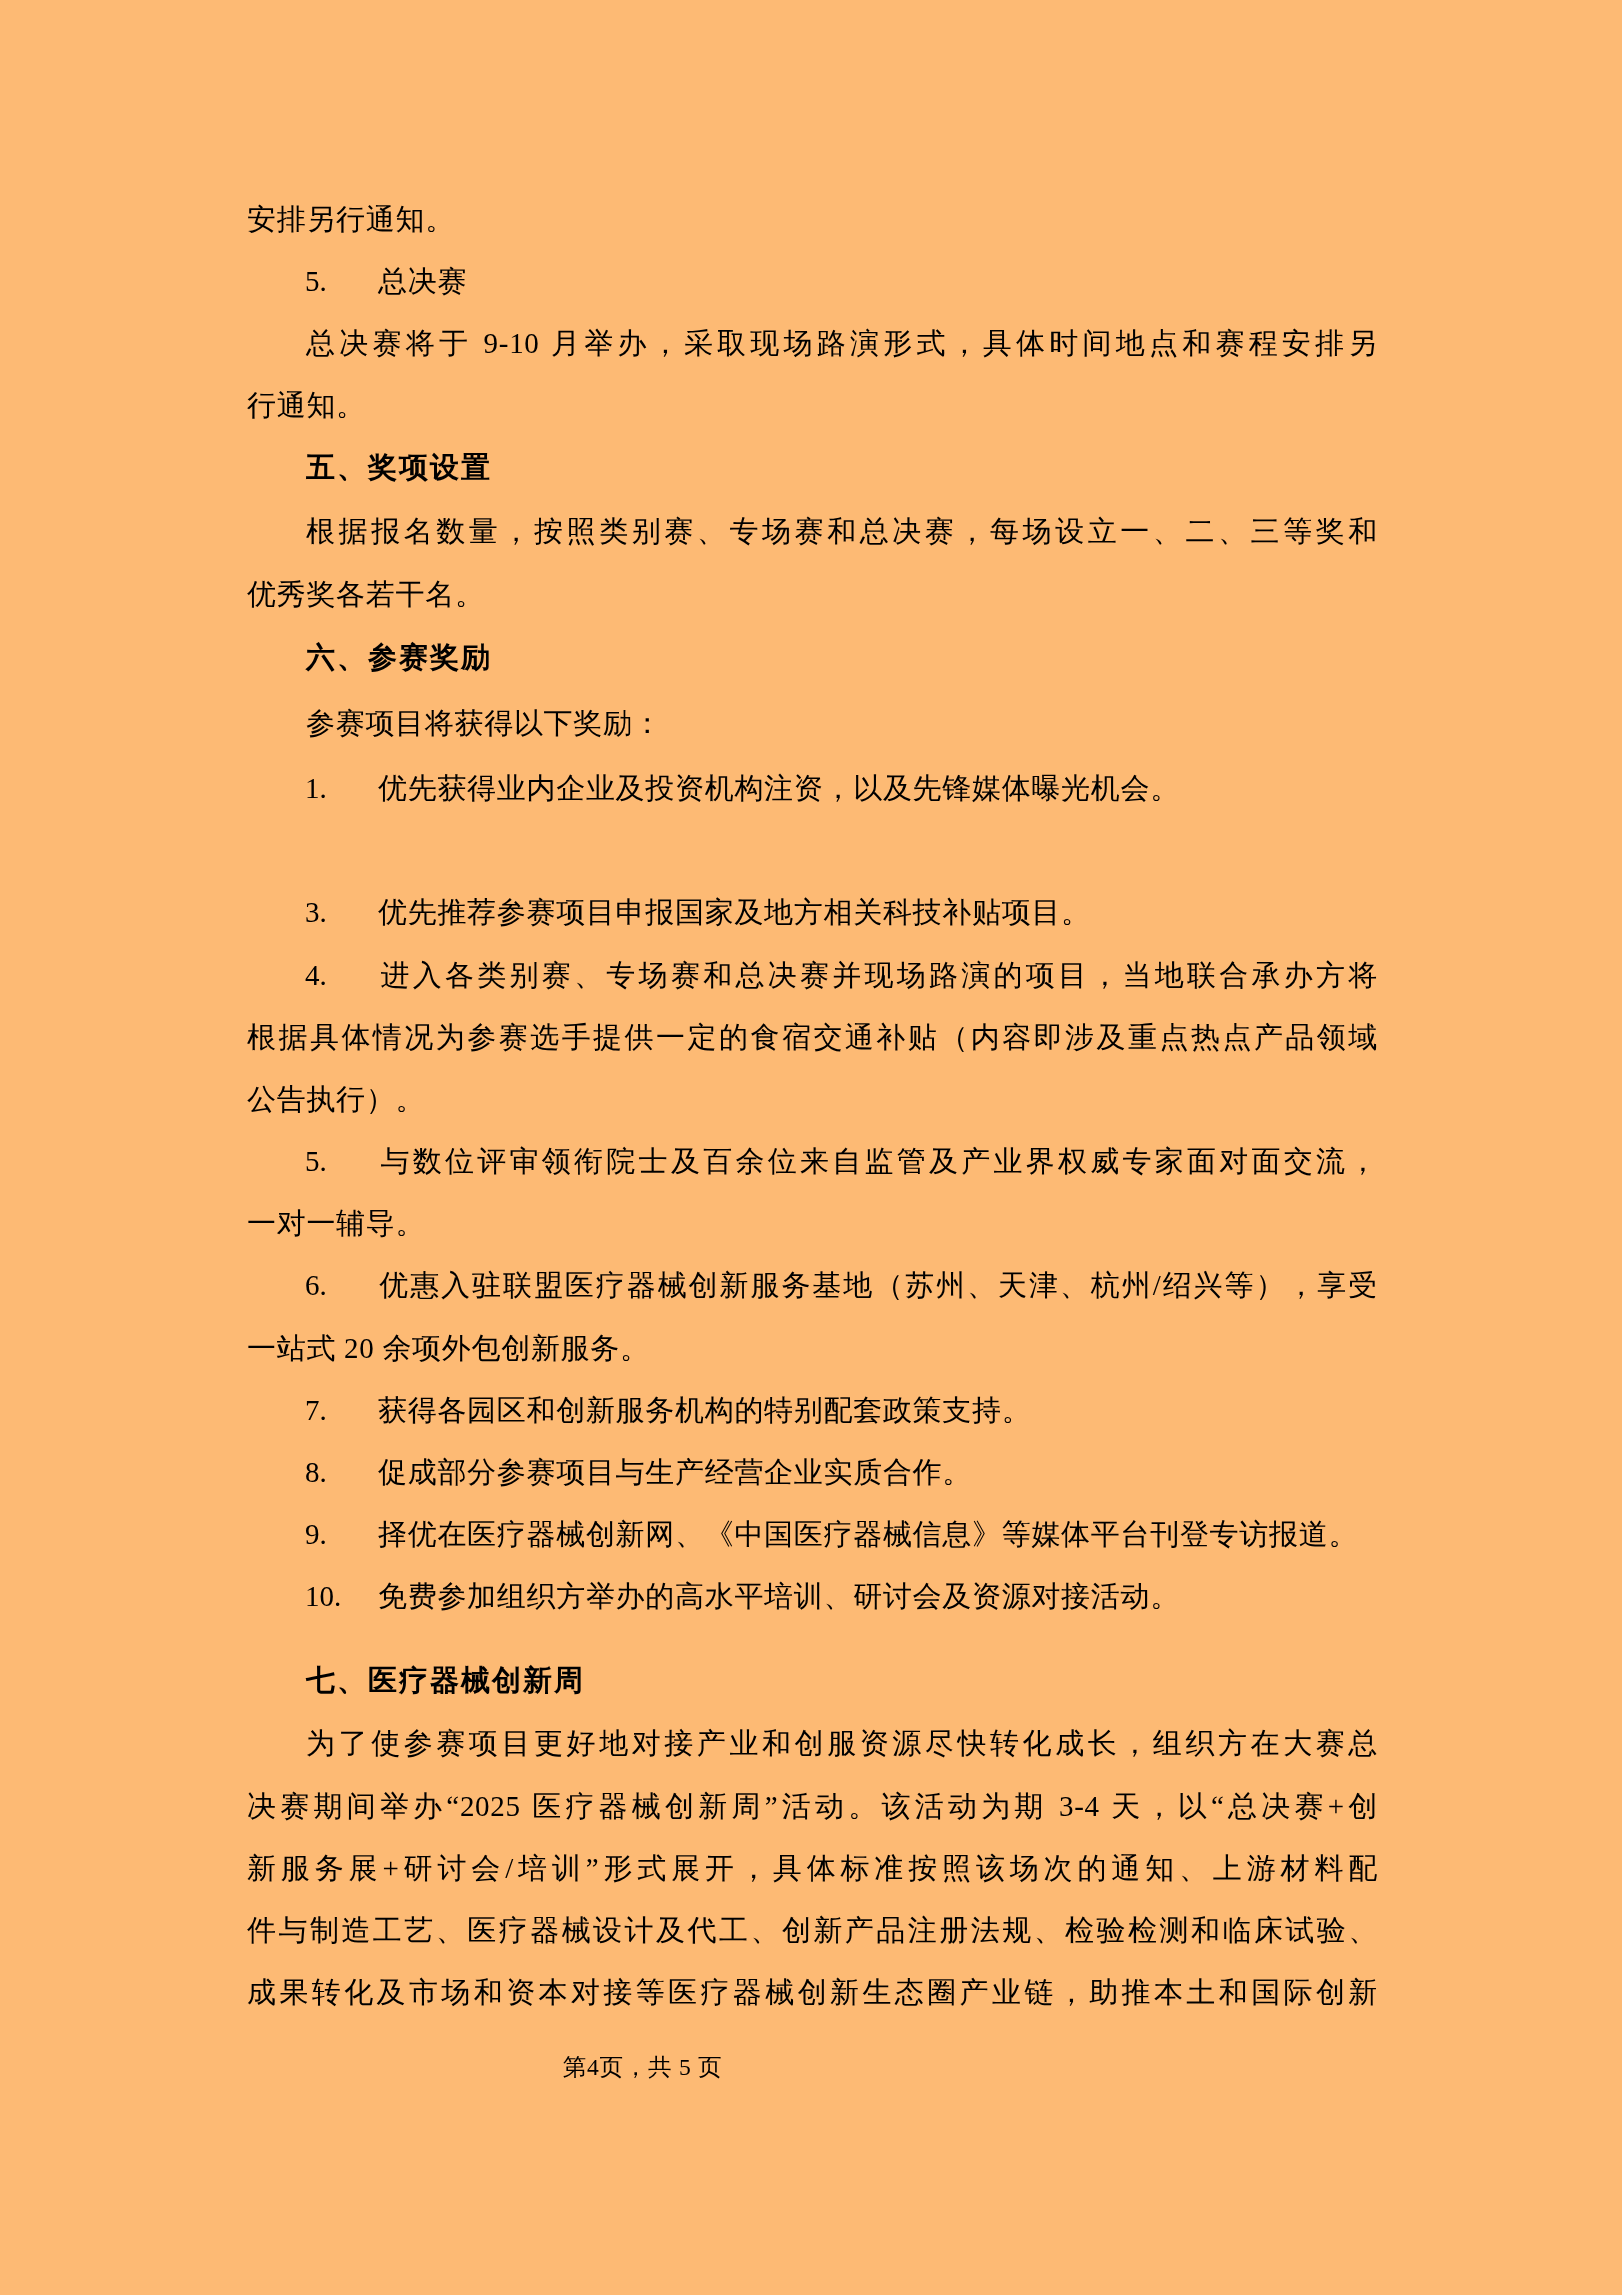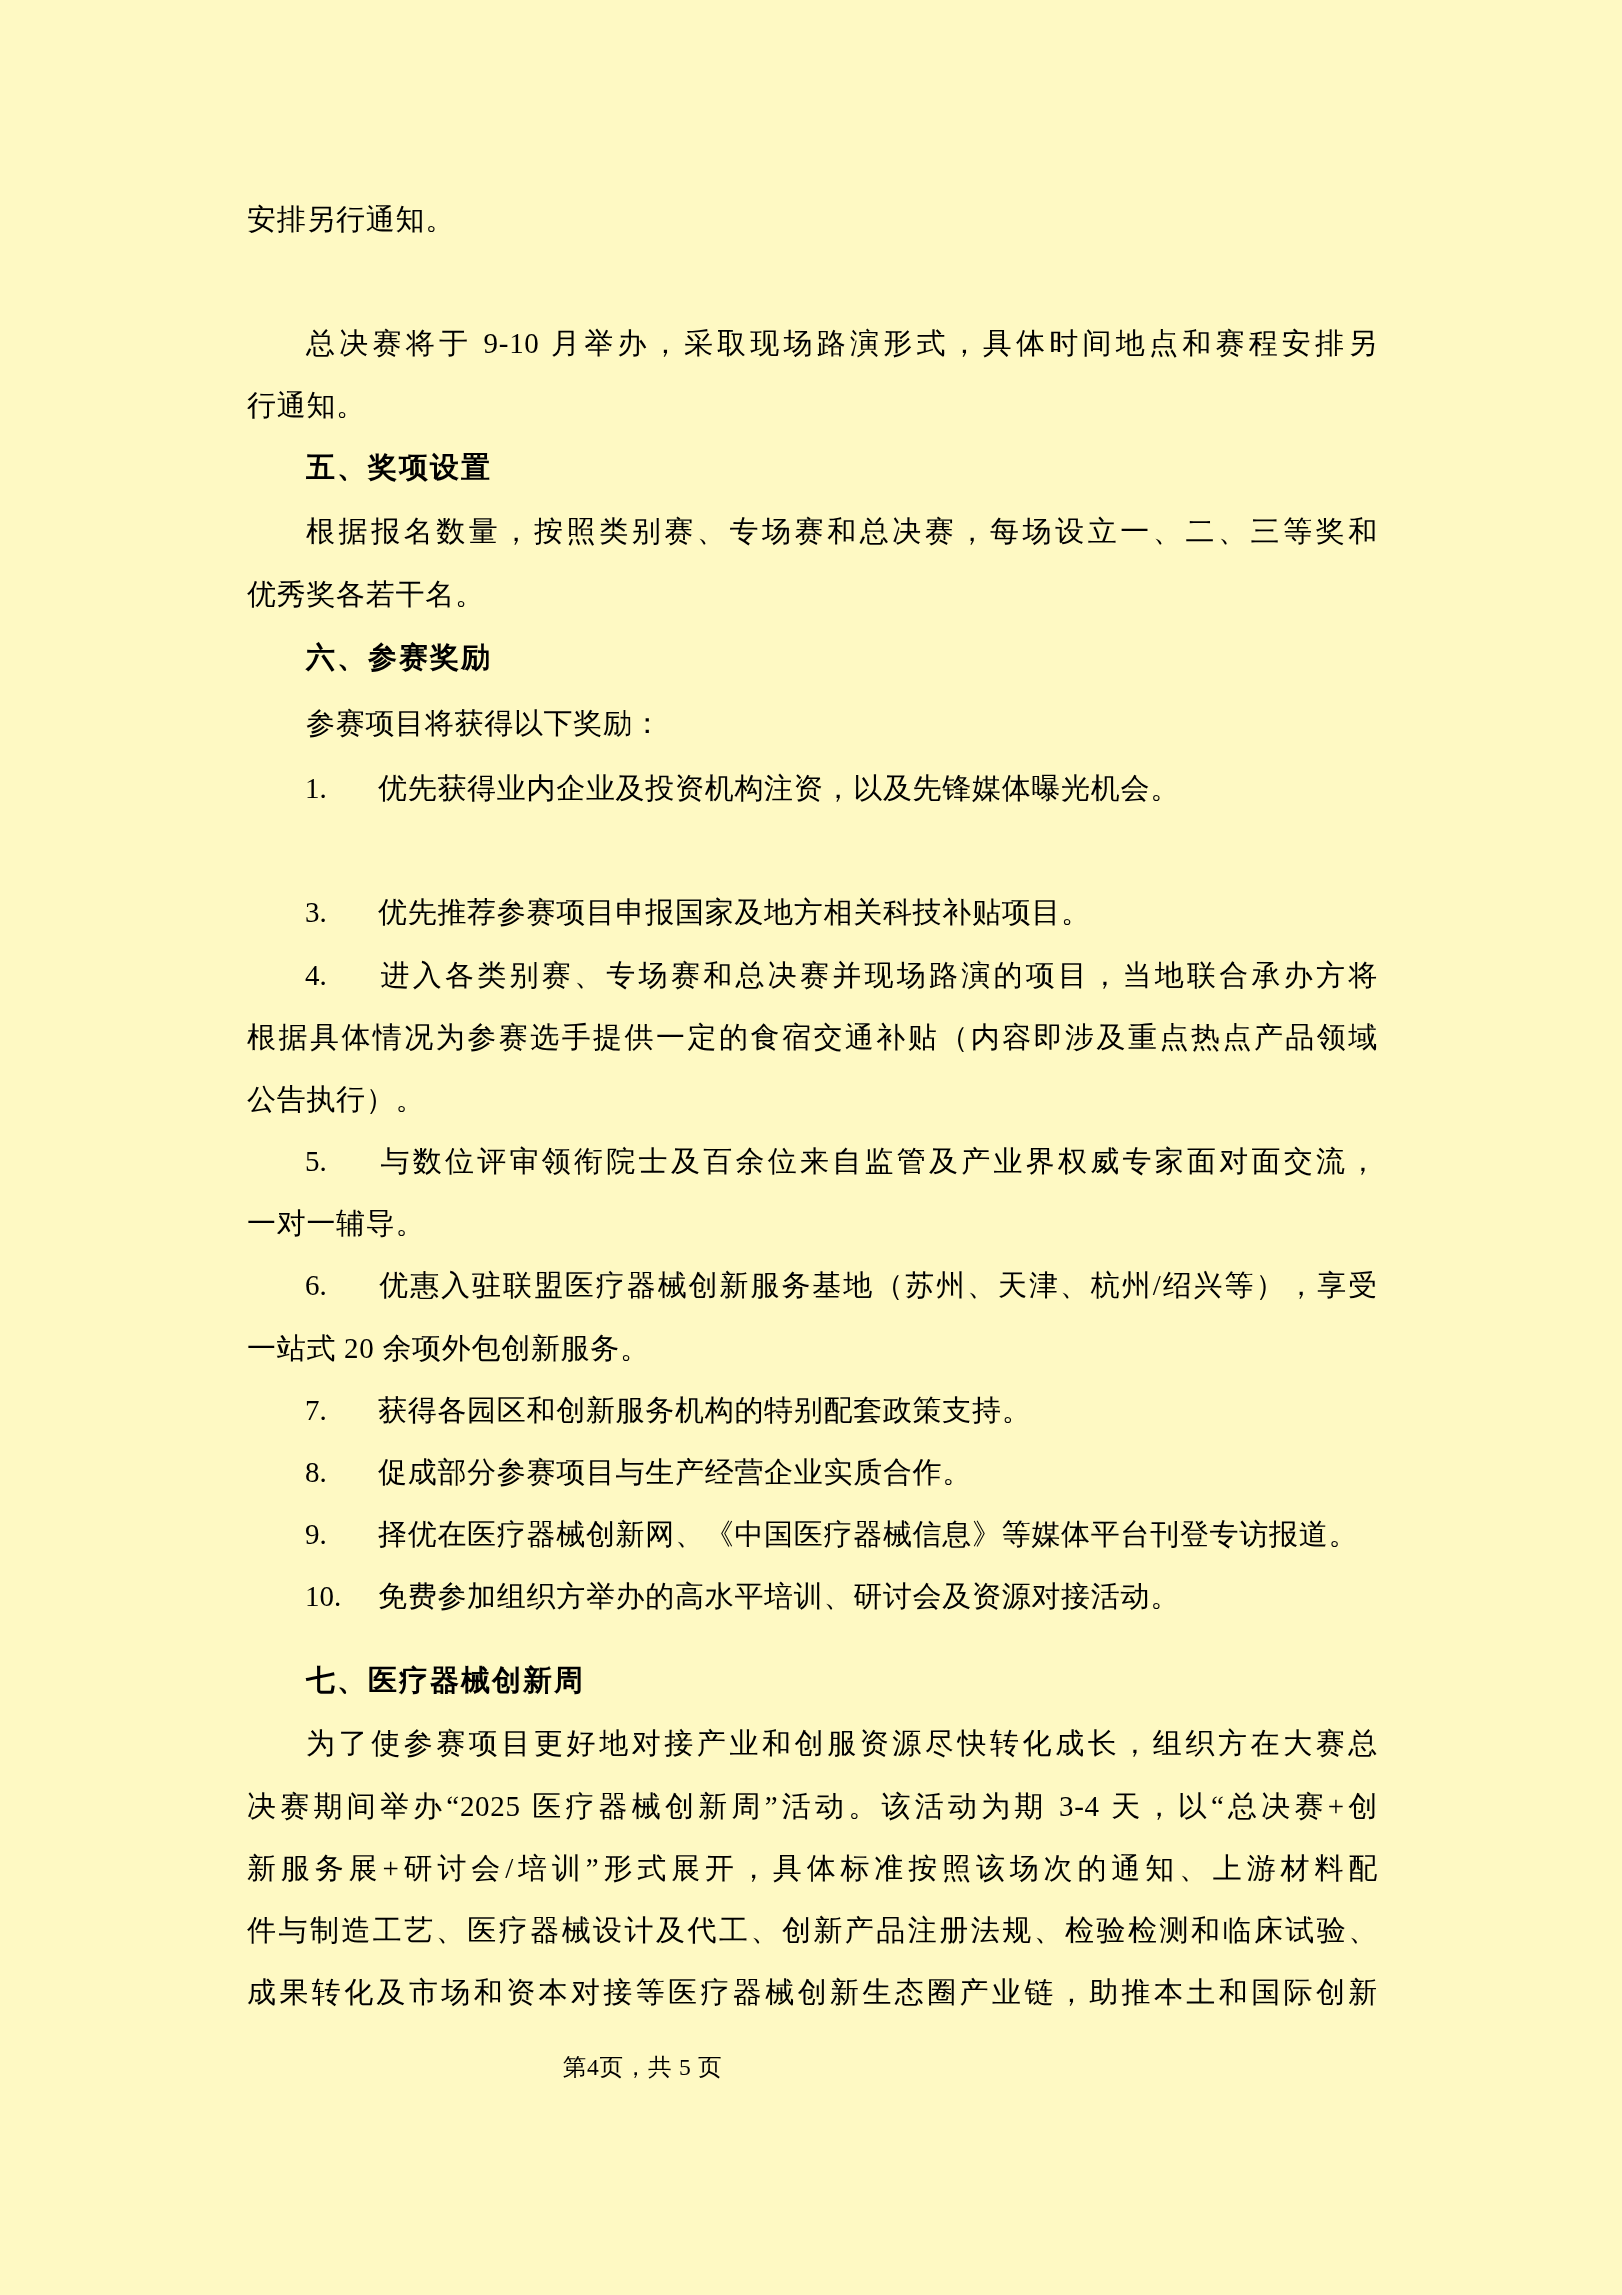--- a/index.html
+++ b/index.html
@@ -4,21 +4,21 @@
 <style>
   html, body {
     margin: 0;
     padding: 0;
     background: #ffffff;
   }
   .page {
     position: relative;
     width: 1623px;
     height: 2295px;
-    background: #fef9c3;
+    background: #fdba74;
     color: #000000;
     font-family: "Liberation Serif", "DejaVu Serif", serif;
     overflow: hidden;
   }
   .line {
     position: absolute;
     left: 247px;
     width: 1131px;
     height: 63px;
     line-height: 63px;
@@ -56,20 +56,21 @@
     color: #000000;
   }
 </style>
 </head>
 <body>
 
 <div class="page">
 
   <div class="line" style="top:188px">安排另行通知。</div>
 
+  <div class="line li" style="top:250px"><span class="marker">5.</span><span>总决赛</span></div>
 
   <div class="line indent fill" style="top:312px">总决赛将于 9-10 月举办，采取现场路演形式，具体时间地点和赛程安排另</div>
 
   <div class="line indent heading" style="top:436px">五、奖项设置</div>
 
   <div class="line" style="top:374px">行通知。</div>
 
   <div class="line indent fill" style="top:500px">根据报名数量，按照类别赛、专场赛和总决赛，每场设立一、二、三等奖和</div>
 
   <div class="line" style="top:563px">优秀奖各若干名。</div>

